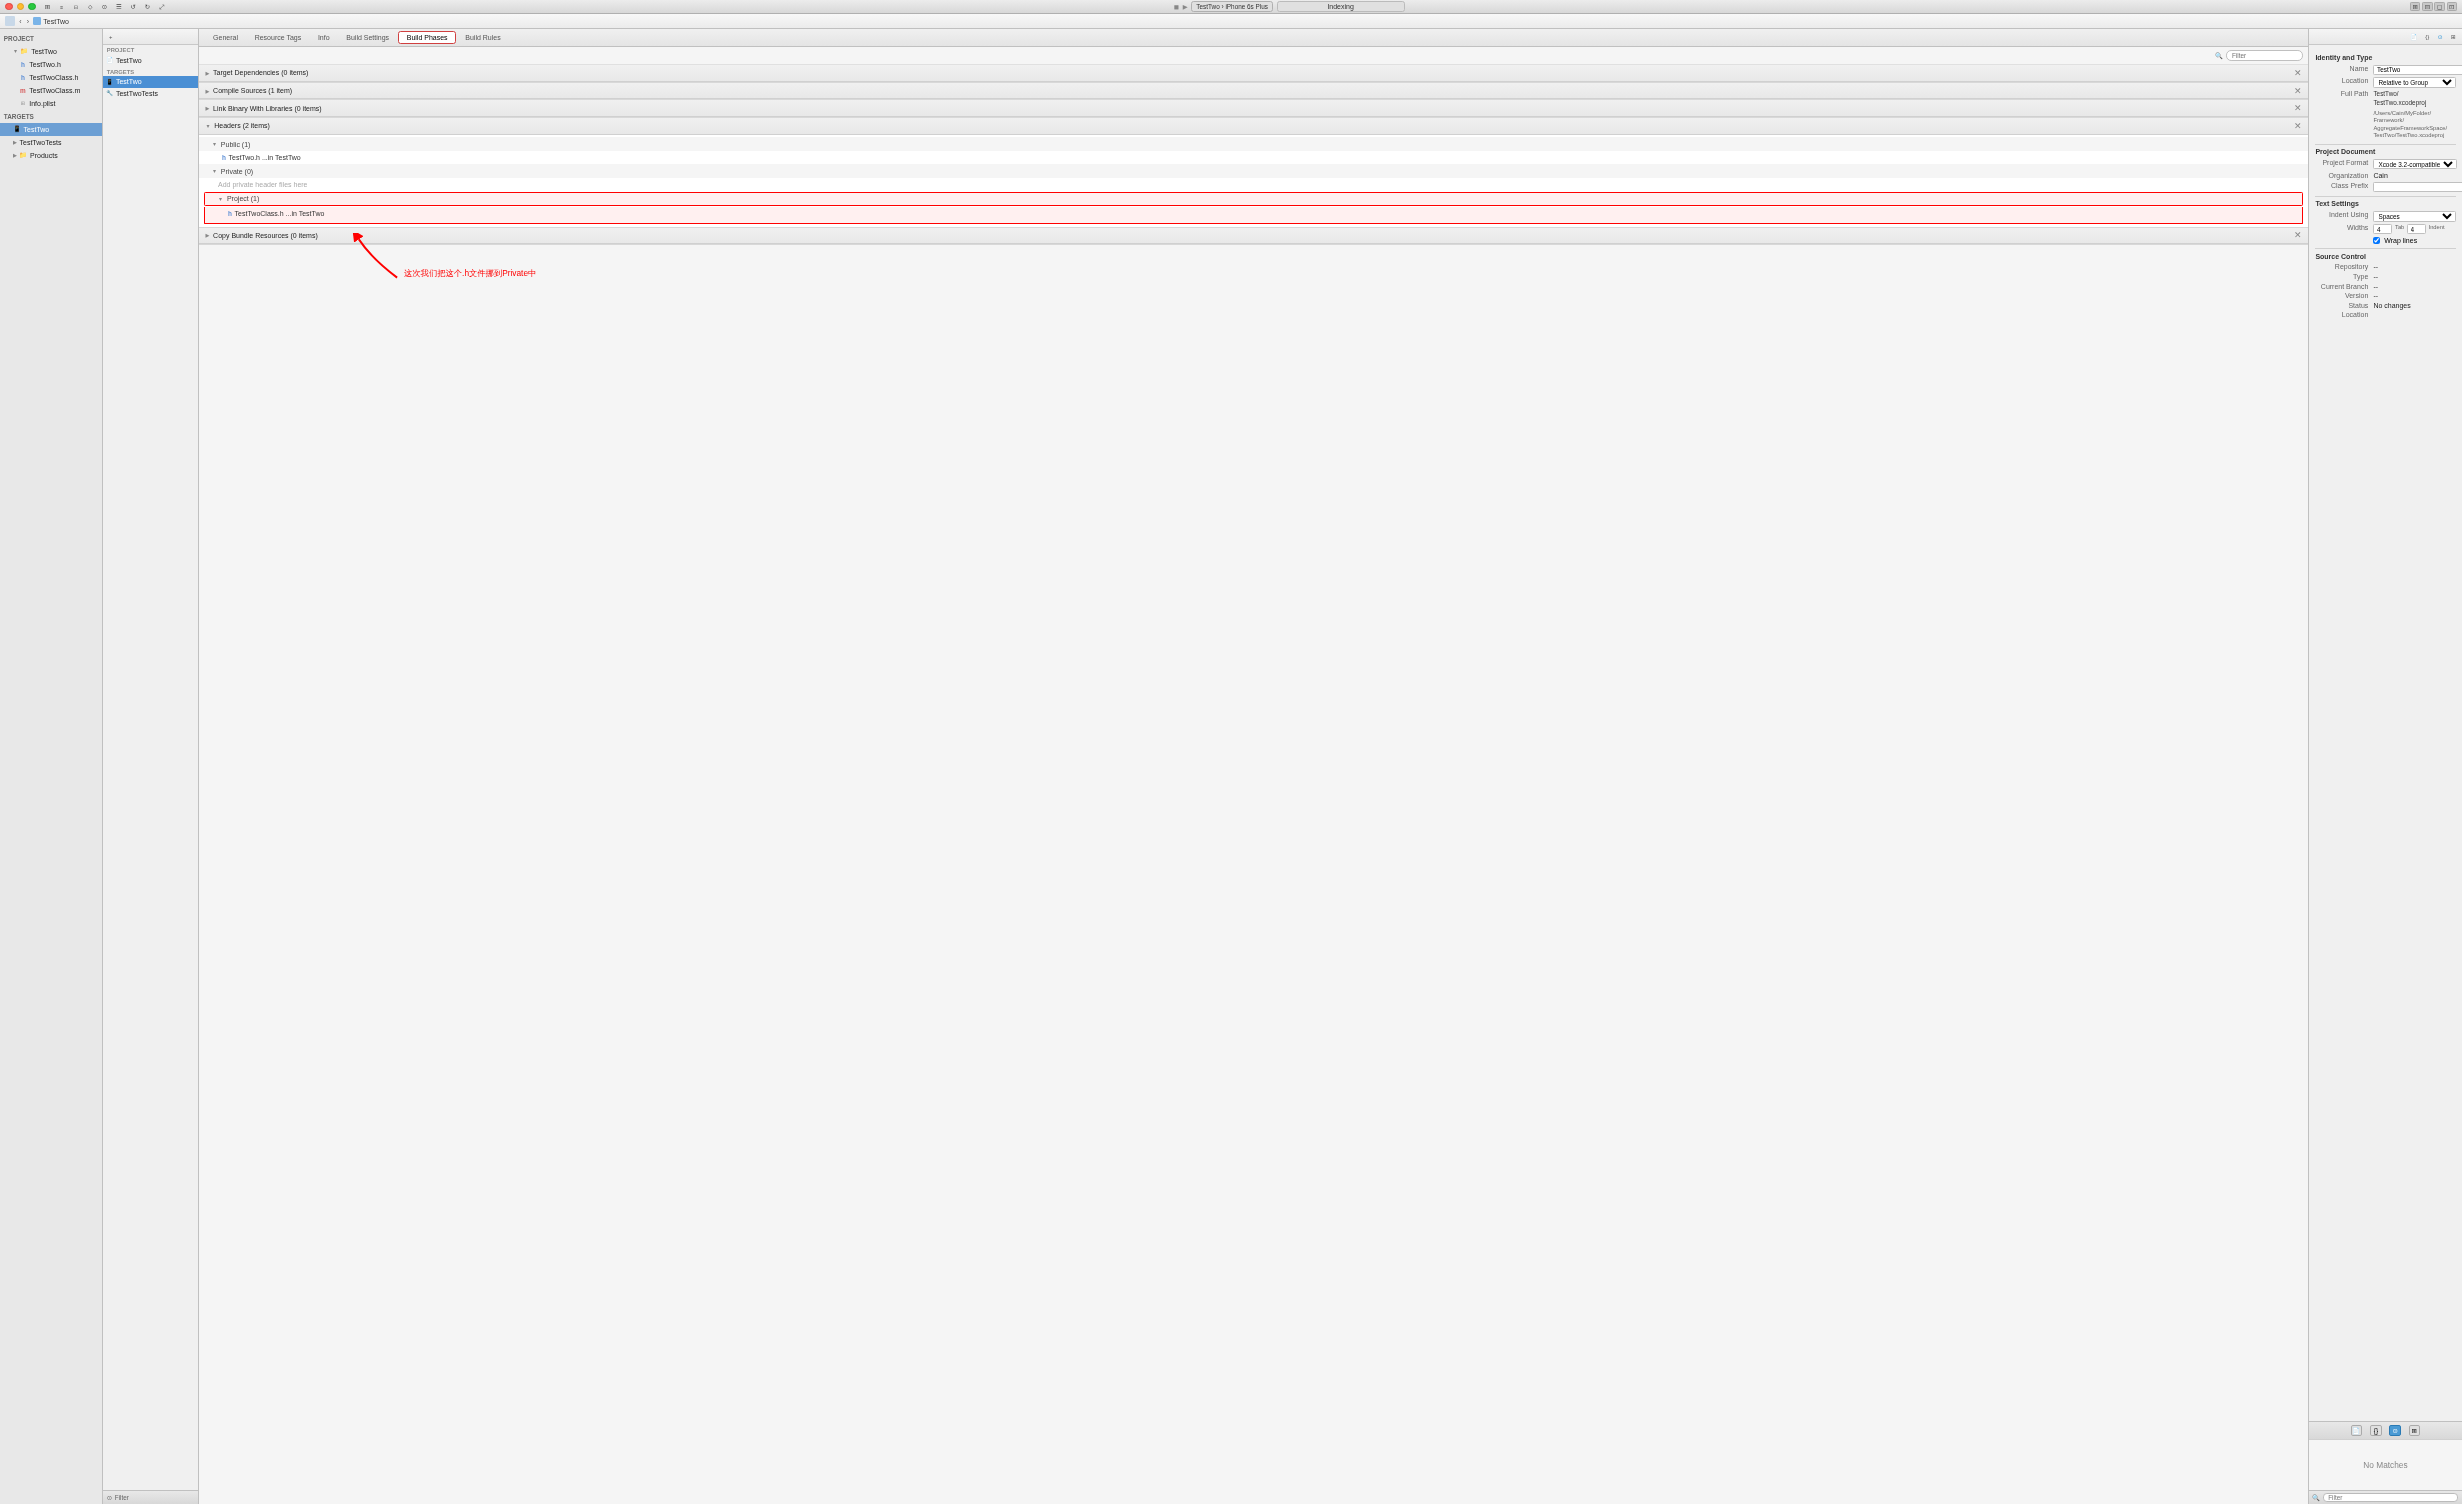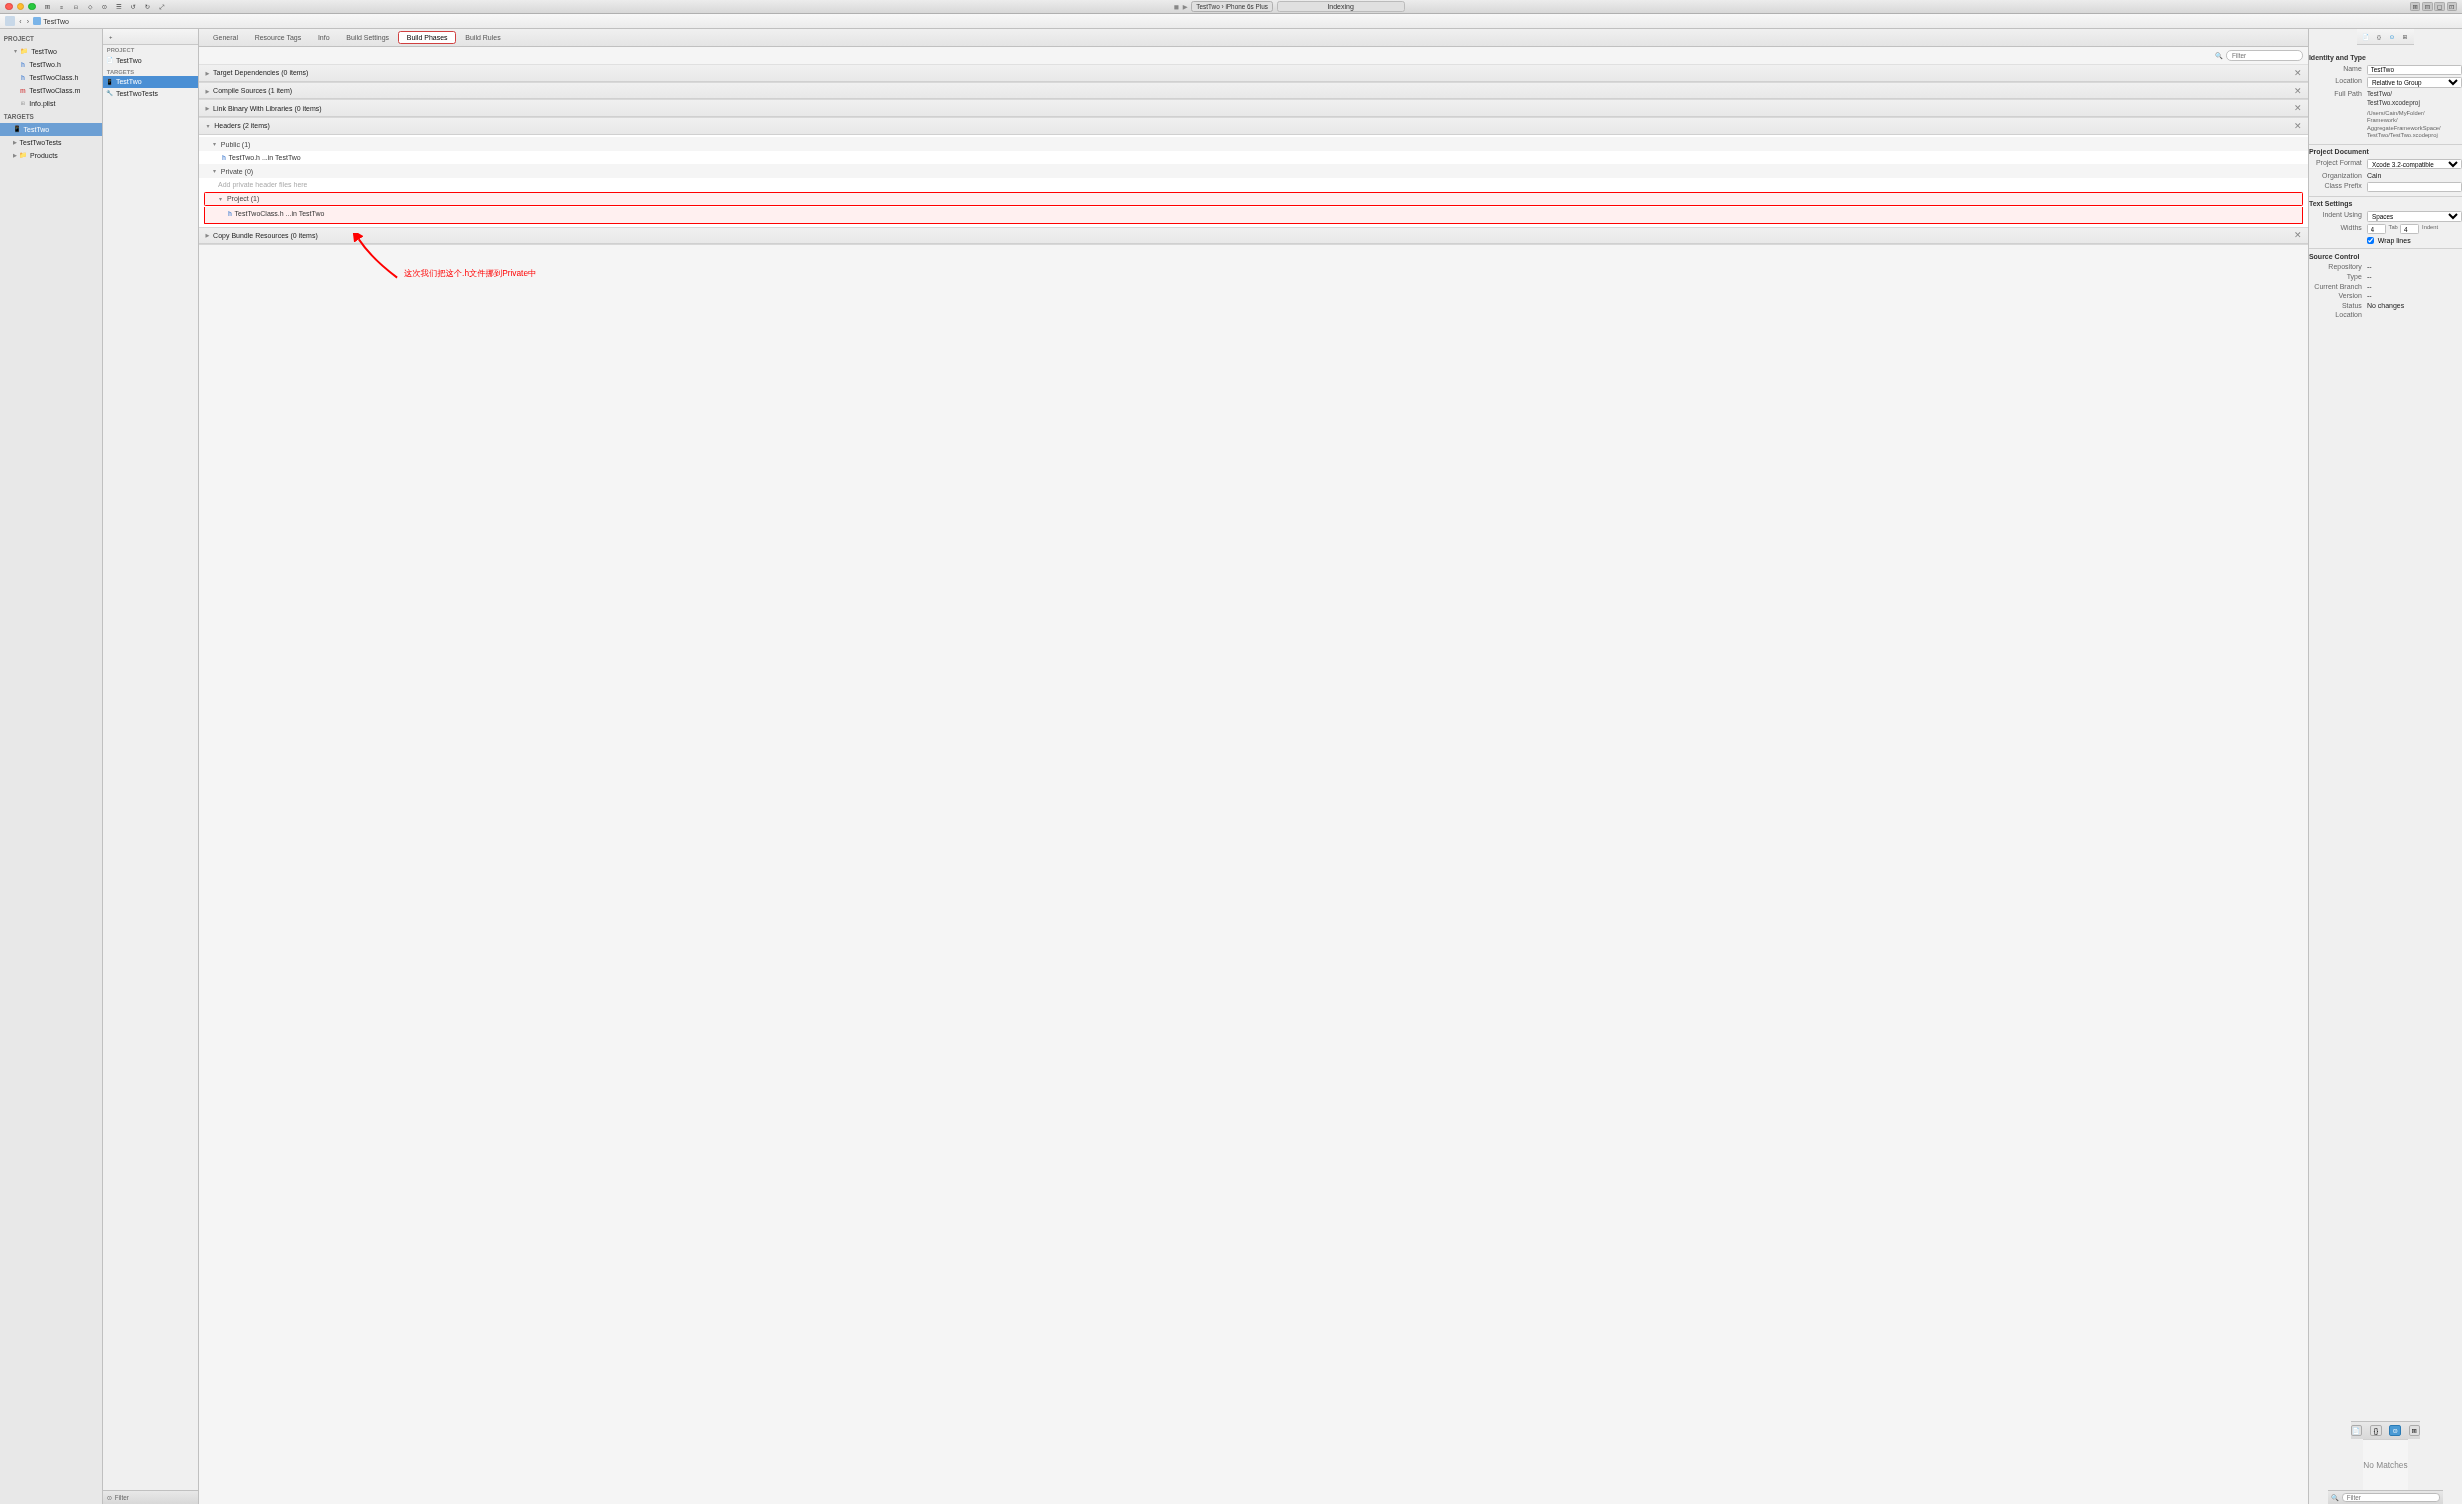--- a/index.html
+++ b/index.html
@@ -325,21 +325,20 @@
 
     
     .right-panel {
       width: 154px;
       background: #f0f0f0;
       border-left: 0.6px solid #c0c0c0;
       display: flex;
       flex-direction: column;
       flex-shrink: 0;
       overflow: hidden;
-      align-items: center;
     }
     .right-panel-toolbar {
       height: 15.4px;
       background: linear-gradient(to bottom, #f5f5f5, #e8e8e8);
       border-bottom: 0.6px solid #c8c8c8;
       display: flex;
       align-items: center;
       justify-content: flex-end;
       padding: 0 3.8px;
       gap: 2.6px;

